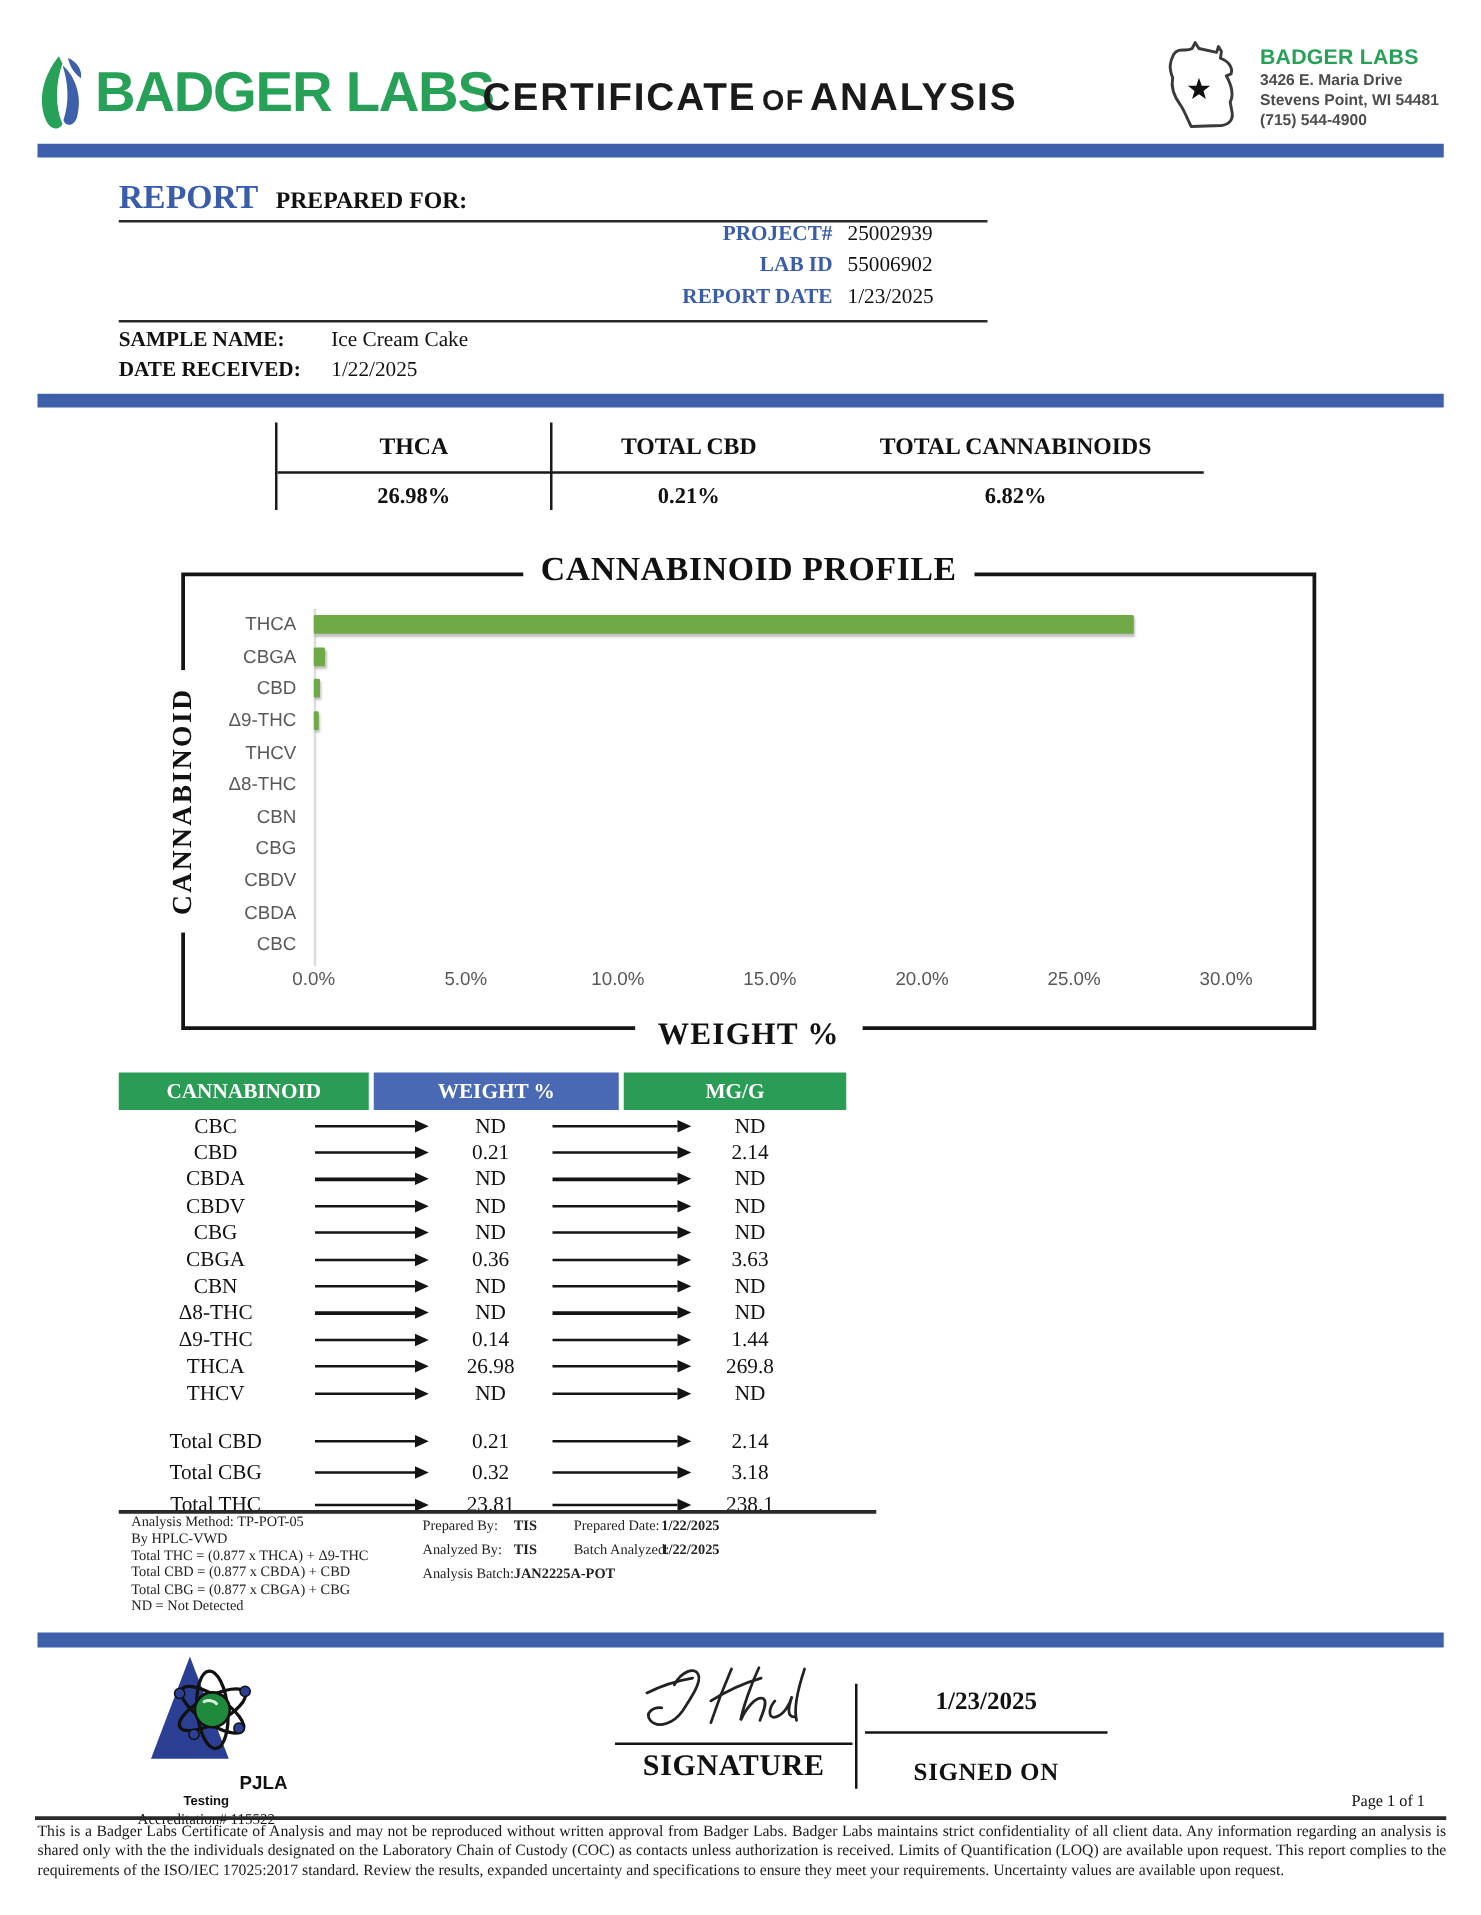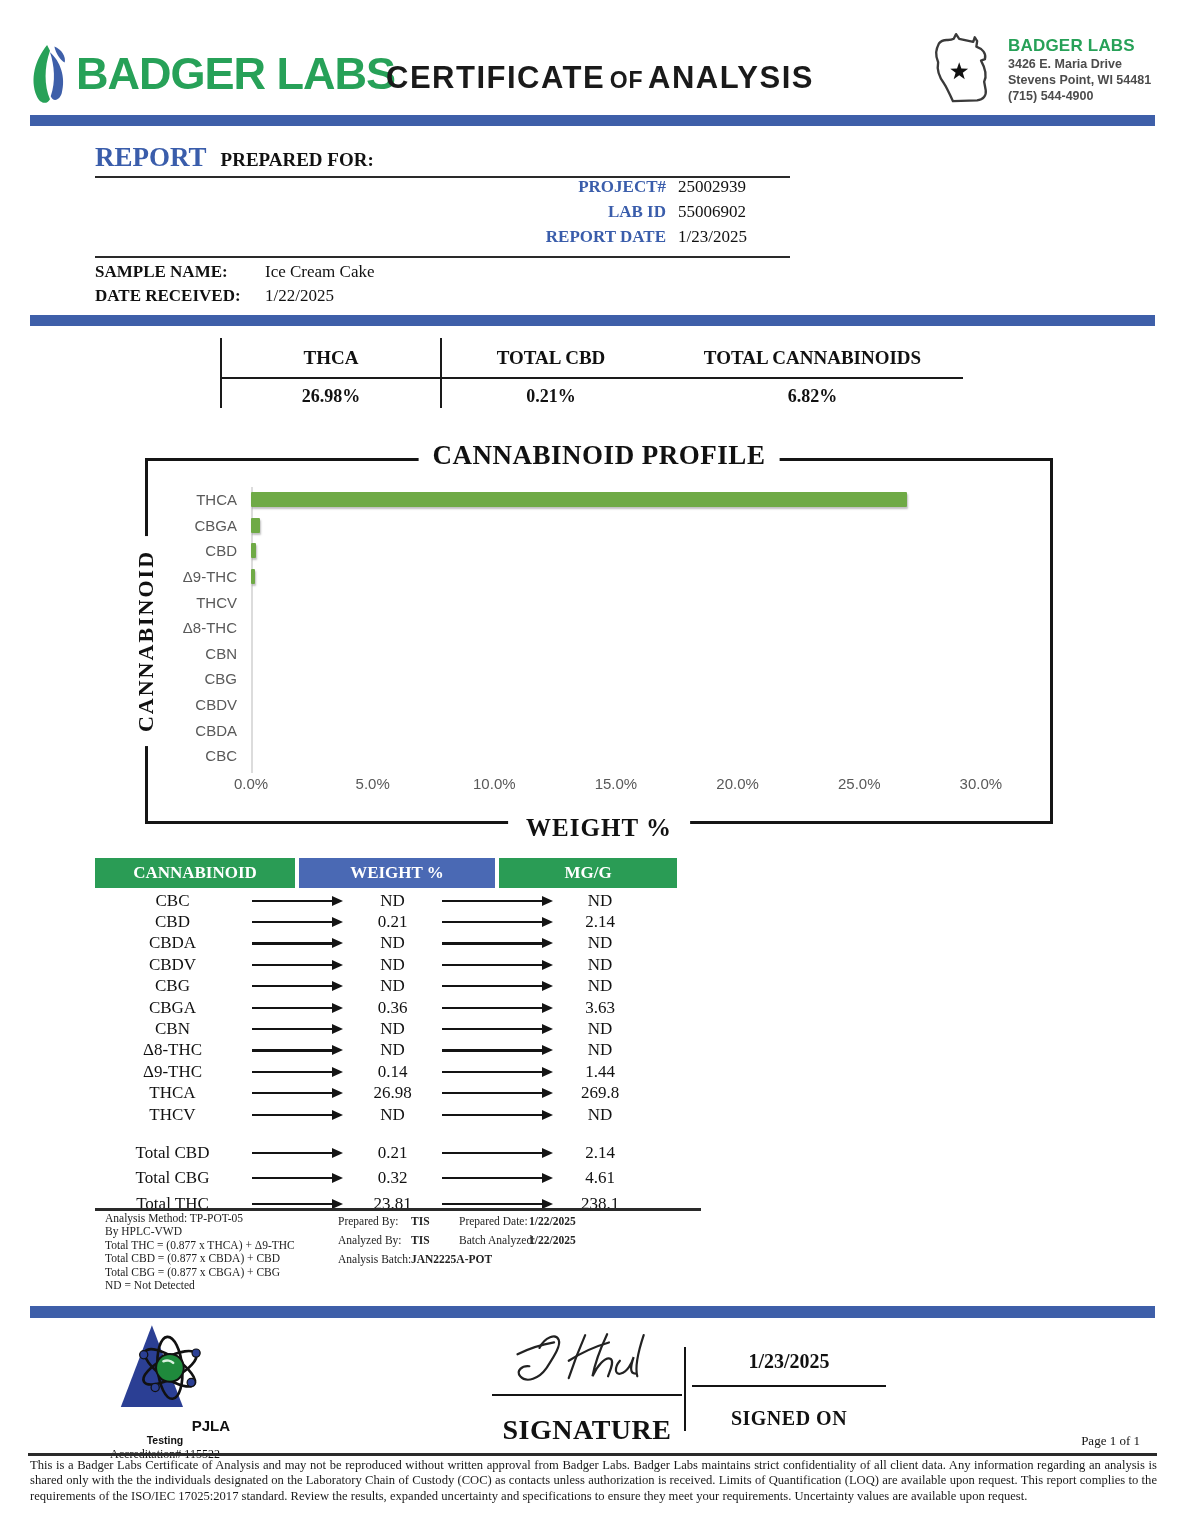--- a/index.html
+++ b/index.html
@@ -97,21 +97,21 @@
   .pjla-prog{font-family:"Liberation Sans",sans-serif;font-weight:bold;font-size:10.5px;}
   .pjla-acc{font-size:12px;margin-top:1px;}
   .approved{position:absolute;left:274px;top:1342px;width:180px;text-align:center;}
   .ap-label{font-weight:bold;font-size:20px;border-bottom:2.5px solid #141414;padding-bottom:4px;}
   .ap-name{font-size:22px;color:#27a158;letter-spacing:1.5px;border-bottom:2.5px solid #141414;
            padding:4px 0 5px 0;}
   .ap-role{font-size:20px;padding-top:5px;letter-spacing:0.5px;}
   .sig-block{position:absolute;left:492px;top:1326px;width:190px;text-align:center;}
   .sig-svg{height:66px;}
   .sig-line{border-top:2.5px solid #141414;margin-top:2px;}
-  .sig-label{font-weight:bold;font-size:28px;padding-top:18px;letter-spacing:0.5px;}
+  .sig-label{font-weight:bold;font-size:24px;padding-top:4px;letter-spacing:0.5px;}
   .vline{position:absolute;left:684px;top:1347px;width:2px;height:84px;background:#141414;}
   .signed-block{position:absolute;left:692px;top:1350px;width:194px;text-align:center;}
   .sd-date{font-weight:bold;font-size:20px;padding-bottom:12px;border-bottom:2.5px solid #141414;}
   .sd-label{font-weight:bold;font-size:20px;padding-top:20px;letter-spacing:0.5px;}
   .page-num{position:absolute;left:1040px;top:1433px;width:100px;text-align:right;font-size:13px;}
   .bottom-rule{position:absolute;left:28px;top:1453px;width:1129px;height:2.5px;background:#2a2a2a;}
   .disclaimer{position:absolute;left:30px;top:1458px;width:1127px;font-size:12.6px;line-height:15.3px;
               text-align:justify;color:#1a1a1a;}
 </style>
 </head>
@@ -421,21 +421,21 @@
         <div class="tname">Total CBG</div>
         <div class="arrow">
           <i class="shaft"></i>
           <i class="ahead"></i>
         </div>
         <div class="tval">0.32</div>
         <div class="arrow">
           <i class="shaft"></i>
           <i class="ahead"></i>
         </div>
-        <div class="tval2">4.61</div>
+        <div class="tval2">3.18</div>
       </div>
       <div class="trow">
         <div class="tname">Total THC</div>
         <div class="arrow">
           <i class="shaft"></i>
           <i class="ahead"></i>
         </div>
         <div class="tval">23.81</div>
         <div class="arrow">
           <i class="shaft"></i>

